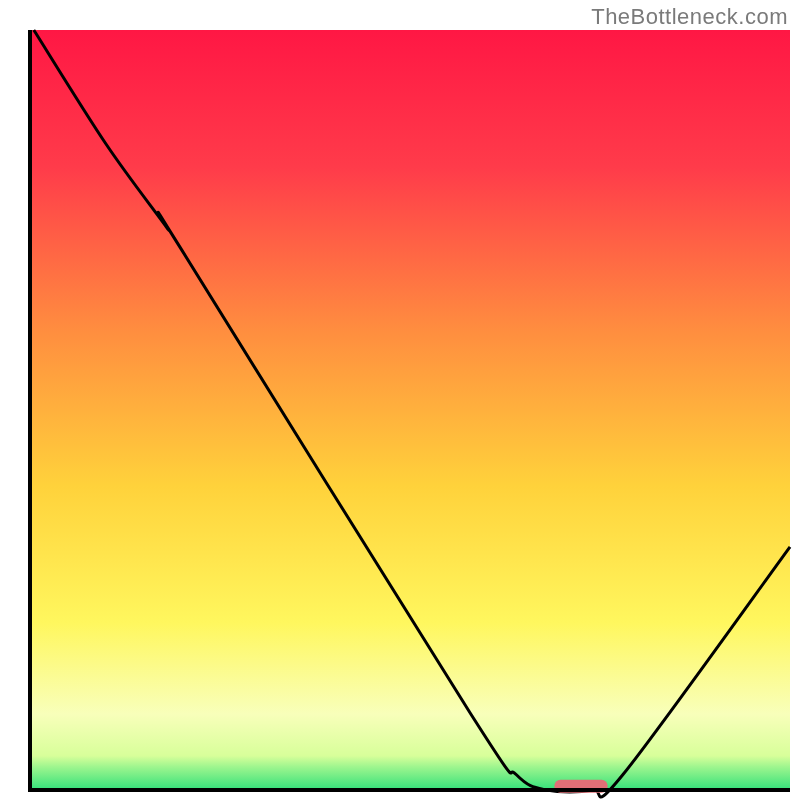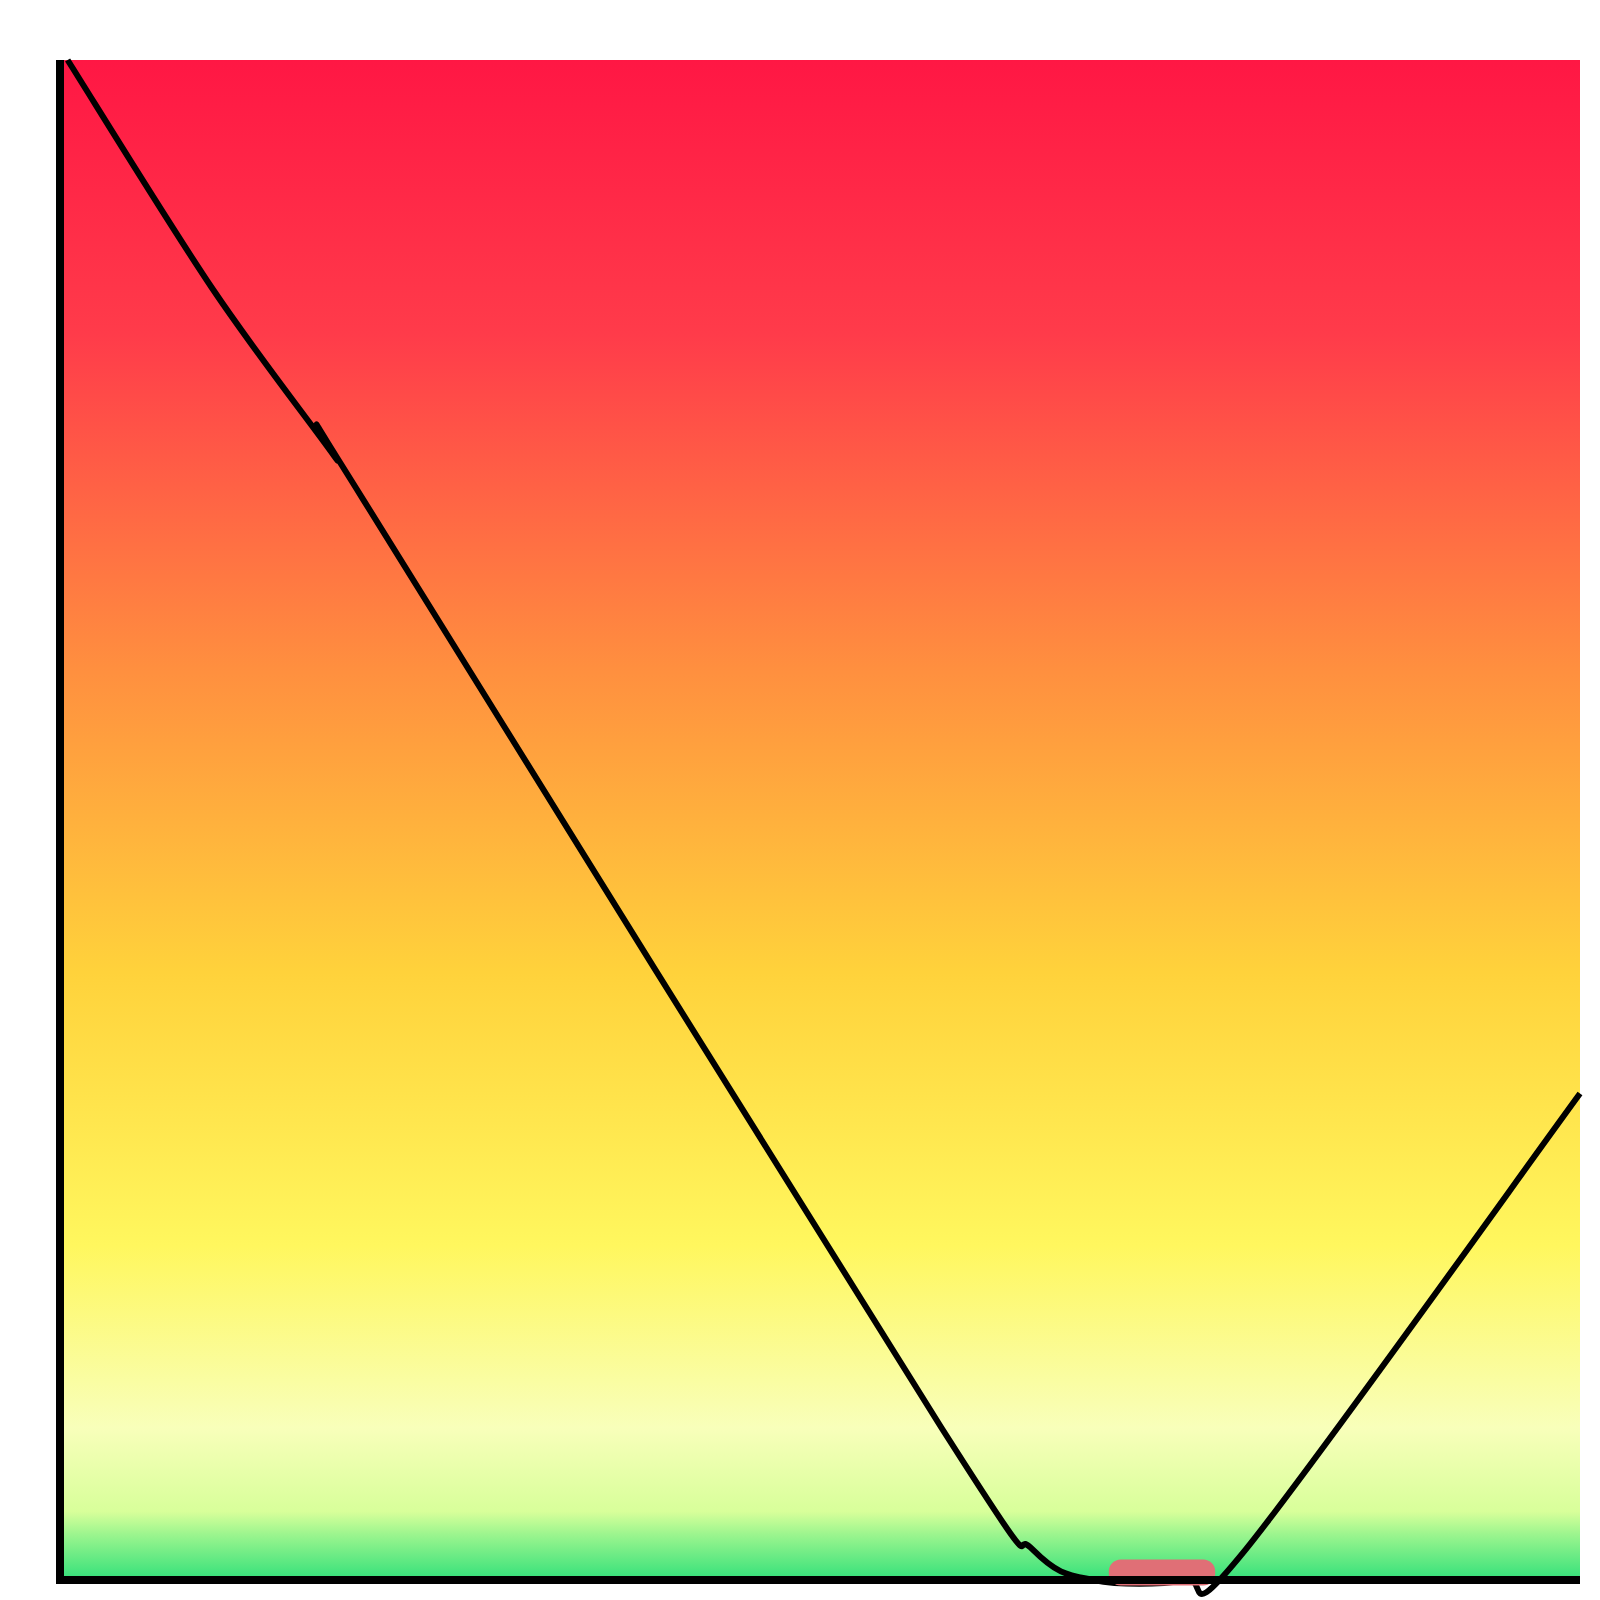--- a/index.html
+++ b/index.html
@@ -44,20 +44,21 @@
   }
   .marker {
     fill: #e06f76;
     stroke: none;
   }
 </style>
 </head>
 <body>
 
 <div class="chart-container">
+  <div class="watermark">TheBottleneck.com</div>
   <svg class="chart" viewBox="0 0 800 800">
     <defs>
       <linearGradient id="bg-grad" x1="0" y1="0" x2="0" y2="1">
           <stop offset="0%" stop-color="#ff1744"></stop>
           <stop offset="18%" stop-color="#ff3b4a"></stop>
           <stop offset="40%" stop-color="#ff8f3f"></stop>
           <stop offset="60%" stop-color="#ffd23b"></stop>
           <stop offset="78%" stop-color="#fff75e"></stop>
           <stop offset="90%" stop-color="#f8ffba"></stop>
           <stop offset="95.5%" stop-color="#d8ff9a"></stop>

